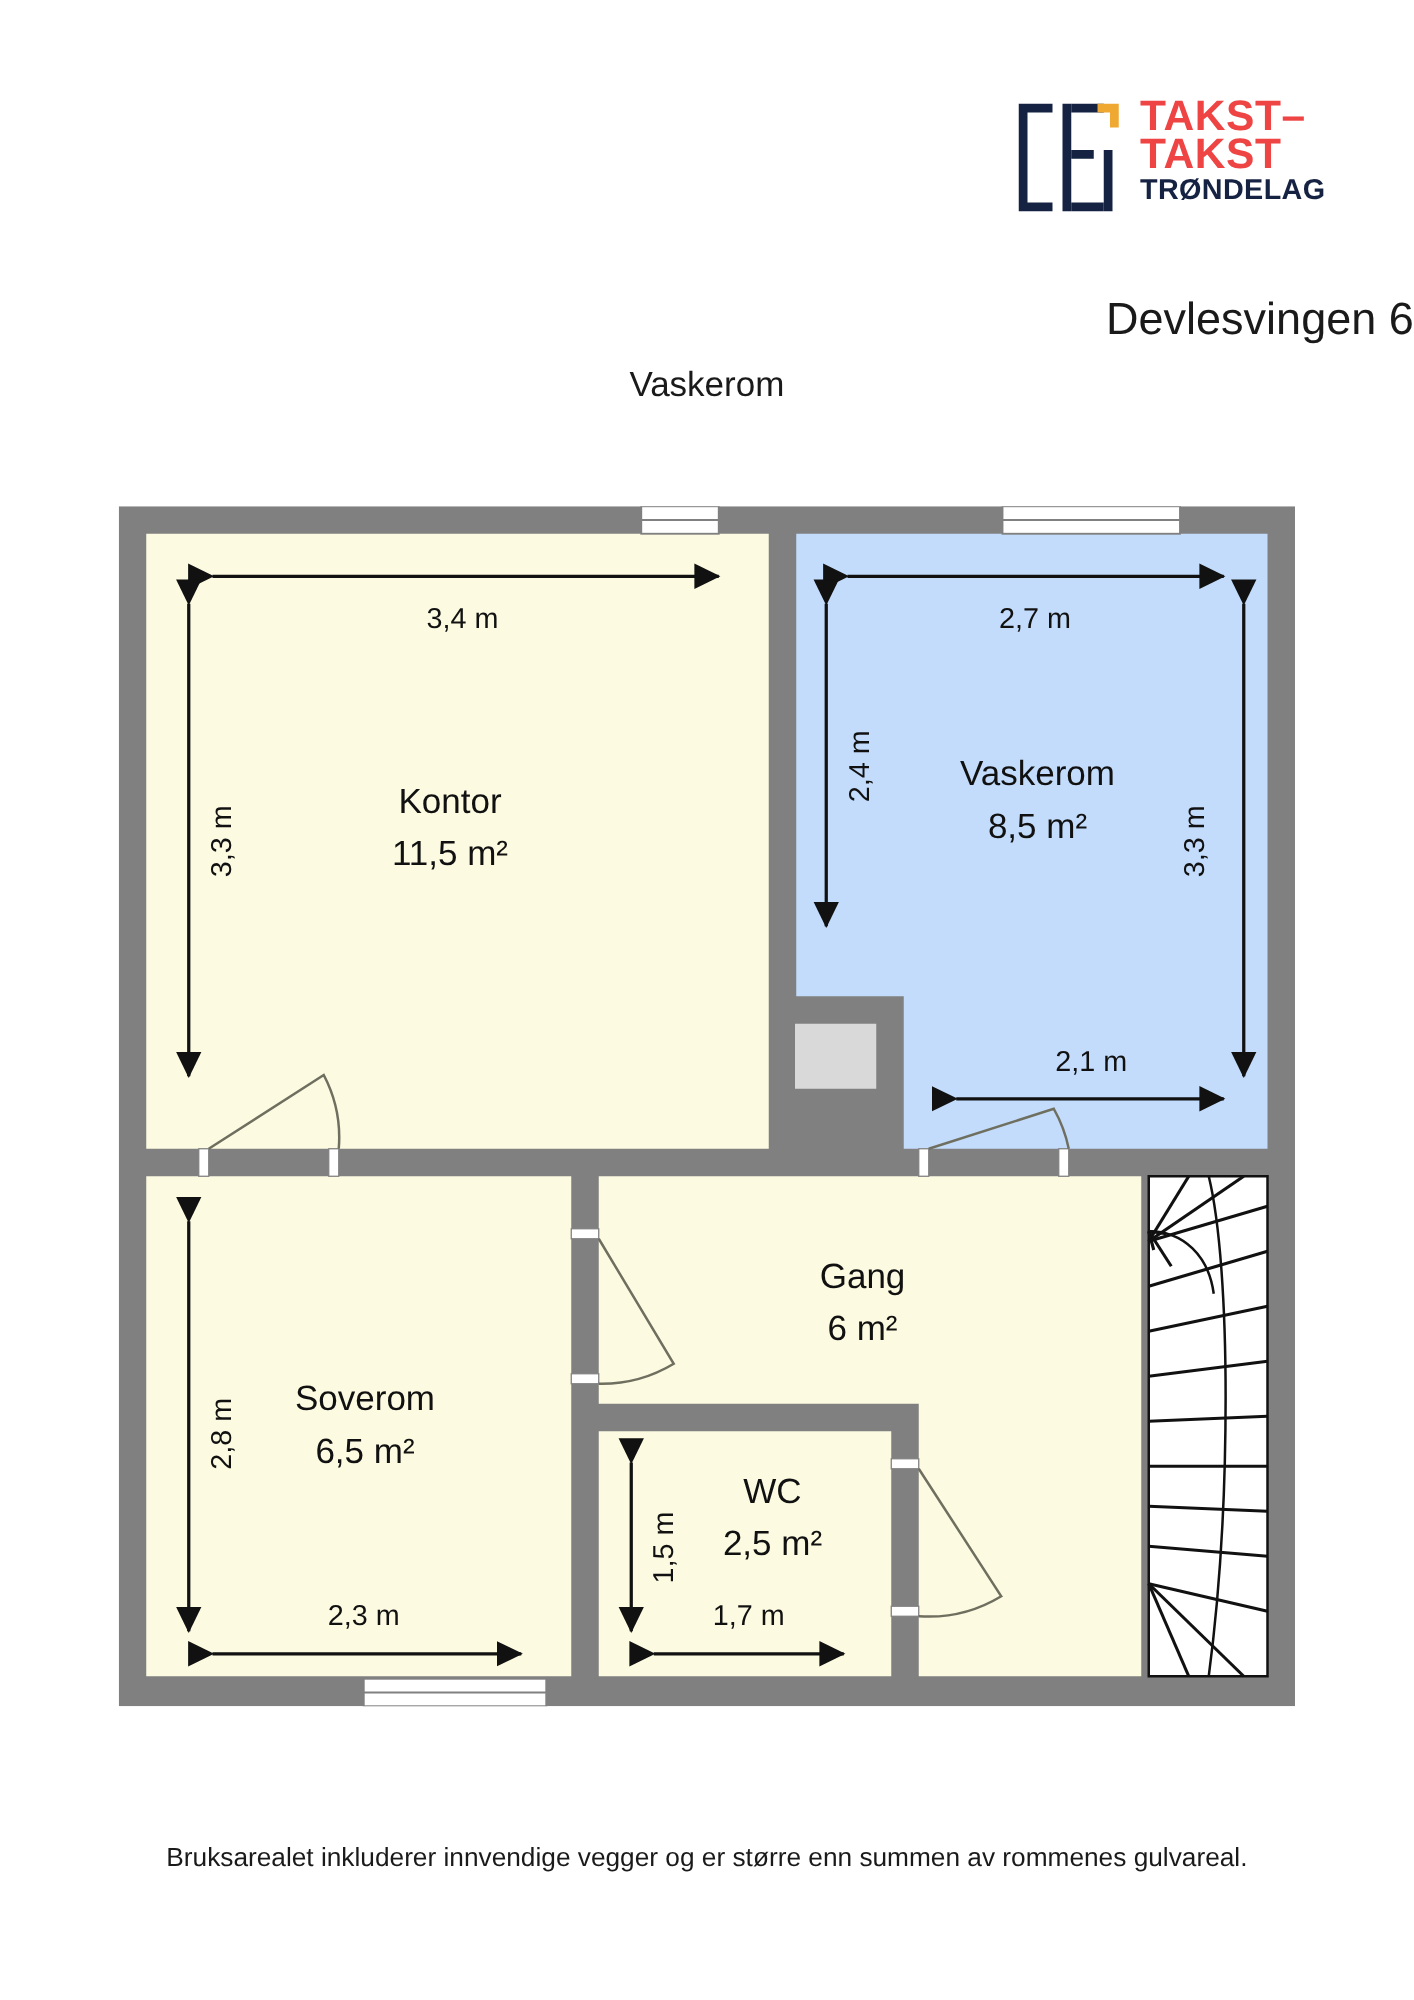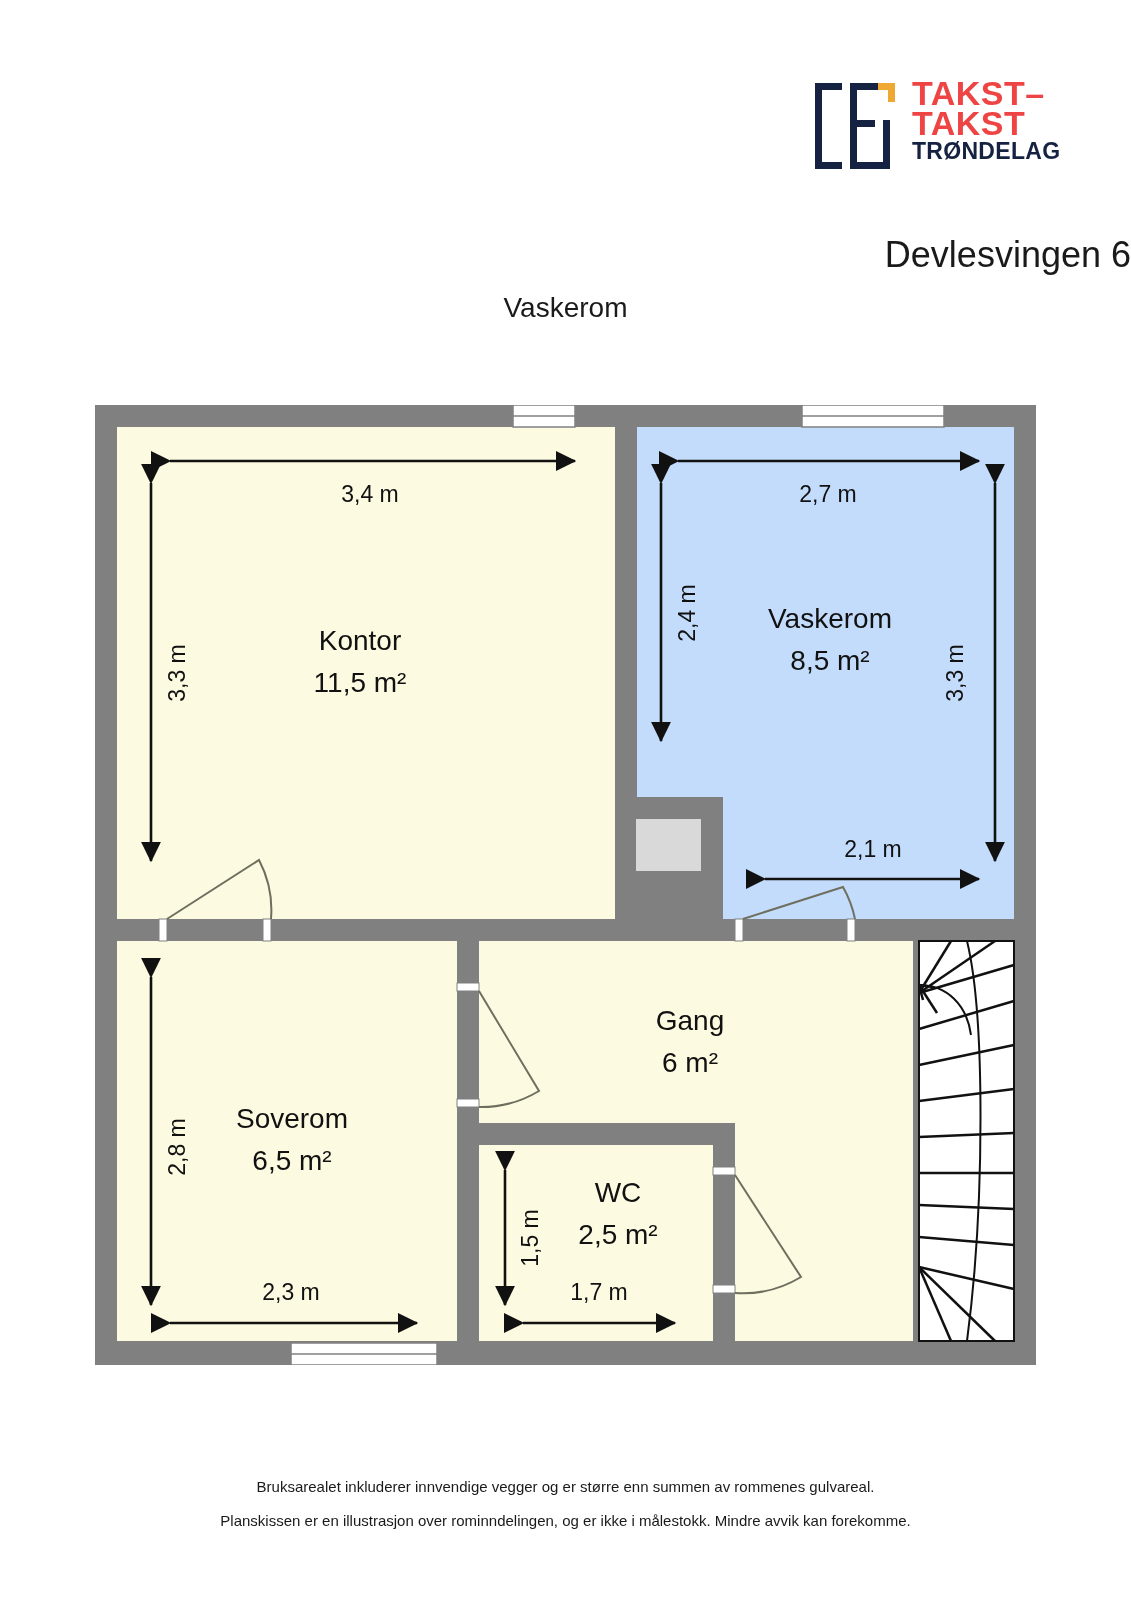--- a/index.html
+++ b/index.html
@@ -97,21 +97,21 @@
 
   
   #footer {
     position: absolute;
     left: 0;
     top: 1470px;
     width: 1131px;
     text-align: center;
   }
   .foot-line {
-    font-size: 15px;
+    font-size: 21px;
     color: #1a1a1a;
     line-height: 34px;
   }
 </style>
 </head>
 <body>
 
 <div id="logo">
   <svg id="logo-mark" viewBox="0 0 86 92">
 
@@ -279,14 +279,13 @@
 
     <text class="rm-label" x="523" y="797">WC</text>
     <text class="rm-area" x="523" y="839">2,5 m²</text>
   </g>
 
 </svg>
 </div>
 
 <div id="footer">
   <div class="foot-line">Bruksarealet inkluderer innvendige vegger og er større enn summen av rommenes gulvareal.</div>
-  <div class="foot-line">Planskissen er en illustrasjon over rominndelingen, og er ikke i målestokk. Mindre avvik kan forekomme.</div>
 </div>
 
 </body></html>

